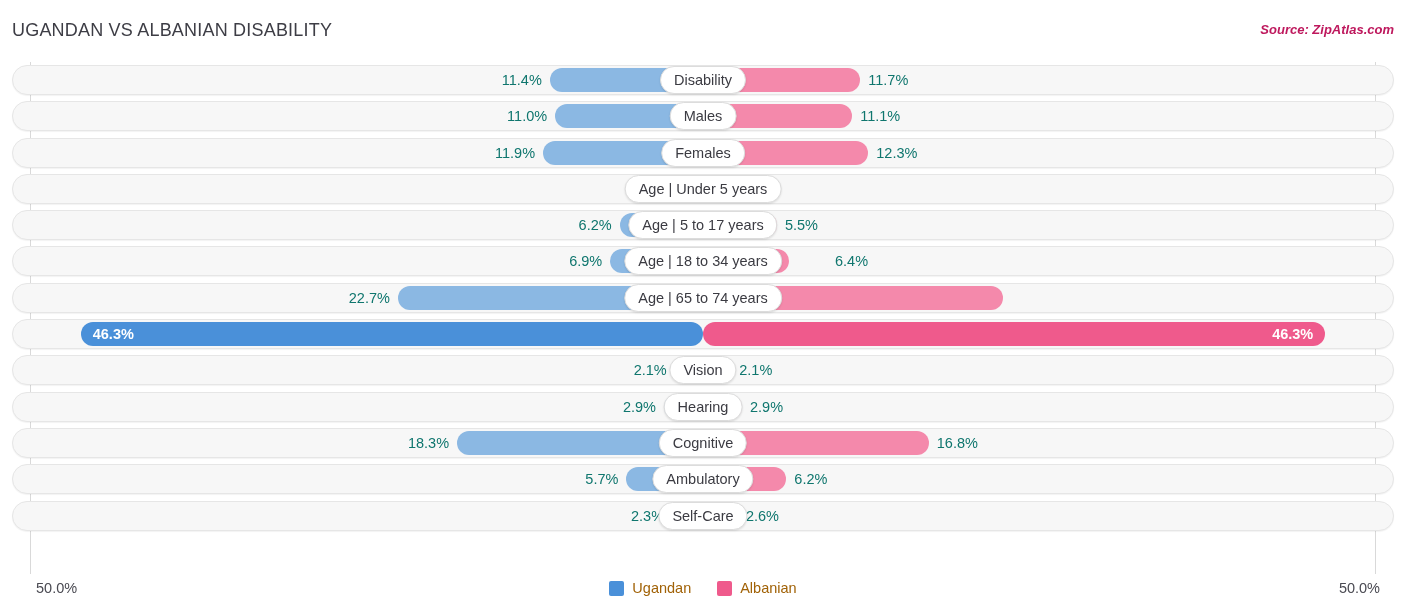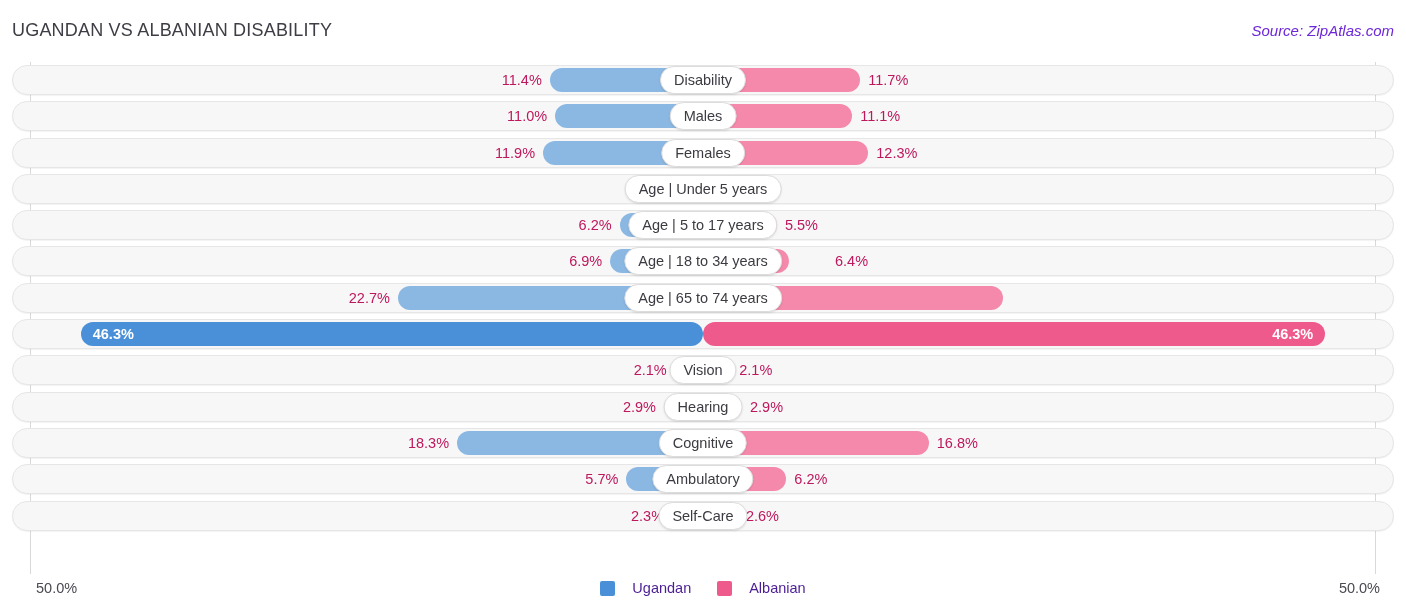--- a/index.html
+++ b/index.html
@@ -26,24 +26,24 @@
     left: 12px; top: 20px;
     font-size: 18px;
     letter-spacing: .2px;
     color: #3d3d45;
     font-weight: 400;
     white-space: nowrap;
   }
   #source-label {
     position: absolute;
     right: 12px; top: 22px;
-    font-size: 15px;
+    font-size: 13px;
     font-style: italic;
-    font-weight: normal;
-    color: #6d28d9;
+    font-weight: bold;
+    color: #be185d;
     white-space: nowrap;
   }
 
   
   #plot {
     position: absolute;
     left: 0; top: 62px;
     width: 1406px;
     height: 512px;
   }
@@ -94,21 +94,21 @@
   .row.hl .bar-left  { background: #4a90d9; }
   .row.hl .bar-right { background: #ef5a8c; }
 
   
   .val {
     position: absolute;
     top: 0;
     height: 30px;
     line-height: 30px;
     font-size: 14.5px;
-    color: #be185d;
+    color: #0f766e;
     white-space: nowrap;
   }
   .val-left  { text-align: right; }
   .val-right { text-align: left; }
 
   
   .val.inside {
     color: #ffffff;
     font-weight: bold;
   }
@@ -154,23 +154,23 @@
     left: 0; top: 6px;
     width: 1406px;
     display: flex;
     justify-content: center;
     align-items: center;
     gap: 26px;
   }
   .legend-item {
     display: flex;
     align-items: center;
-    gap: 17px;
+    gap: 8px;
     font-size: 14.5px;
-    color: #4c1d95;
+    color: #a16207;
     white-space: nowrap;
   }
   .swatch {
     width: 15px; height: 15px;
     border-radius: 2px;
     display: inline-block;
   }
 </style>
 </head>
 <body>

